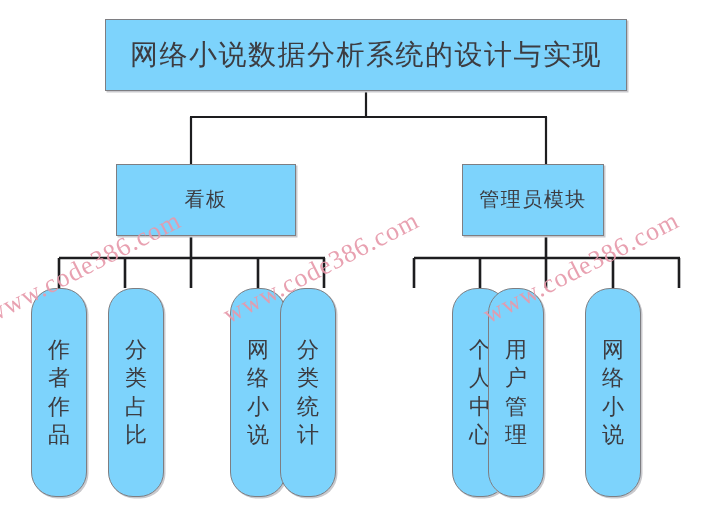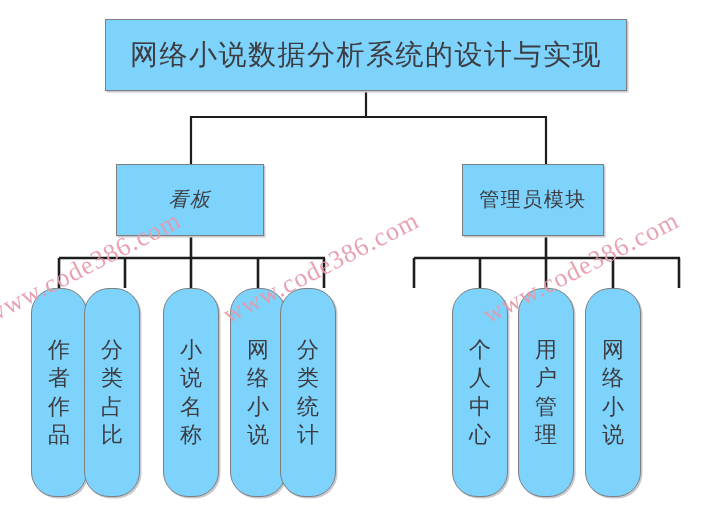--- a/index.html
+++ b/index.html
@@ -85,21 +85,21 @@
 
   
   .node-l2 {
     top: 164px;
     height: 72px;
   }
   .node-l2 .node-label {
     font-size: 20px;
     letter-spacing: 1.5px;
   }
-  #node-dashboard { left: 116px; width: 148px; font-style: italic; }
+  #node-dashboard { left: 116px; width: 180px; }
   #node-admin     { left: 462px; width: 142px; }
 
   
   .node-leaf {
     top: 288px;
     height: 209px;
     width: 56px;
     border-radius: 25px;
   }
   .node-leaf .node-label {
@@ -150,37 +150,34 @@
   <div class="node node-l2" id="node-dashboard">
     <span class="node-label">看板</span>
   </div>
   <div class="node node-l2" id="node-admin">
     <span class="node-label">管理员模块</span>
   </div>
 
   <div class="node node-leaf" style="left:31px">
     <span class="node-label">作者作品</span>
   </div>
-  <div class="node node-leaf" style="left:84px">
+  <div class="node node-leaf" style="left:108px">
     <span class="node-label">分类占比</span>
-  </div>
-  <div class="node node-leaf" style="left:163px">
-    <span class="node-label">小说名称</span>
   </div>
   <div class="node node-leaf" style="left:230px">
     <span class="node-label">网络小说</span>
   </div>
   <div class="node node-leaf" style="left:280px">
     <span class="node-label">分类统计</span>
   </div>
 
   <div class="node node-leaf" style="left:452px">
     <span class="node-label">个人中心</span>
   </div>
-  <div class="node node-leaf" style="left:518px">
+  <div class="node node-leaf" style="left:488px">
     <span class="node-label">用户管理</span>
   </div>
   <div class="node node-leaf" style="left:585px">
     <span class="node-label">网络小说</span>
   </div>
 
   <div class="watermark-layer">
     <div class="watermark wm1">www.code386.com</div>
     <div class="watermark wm2">www.code386.com</div>
     <div class="watermark wm3">www.code386.com</div>

